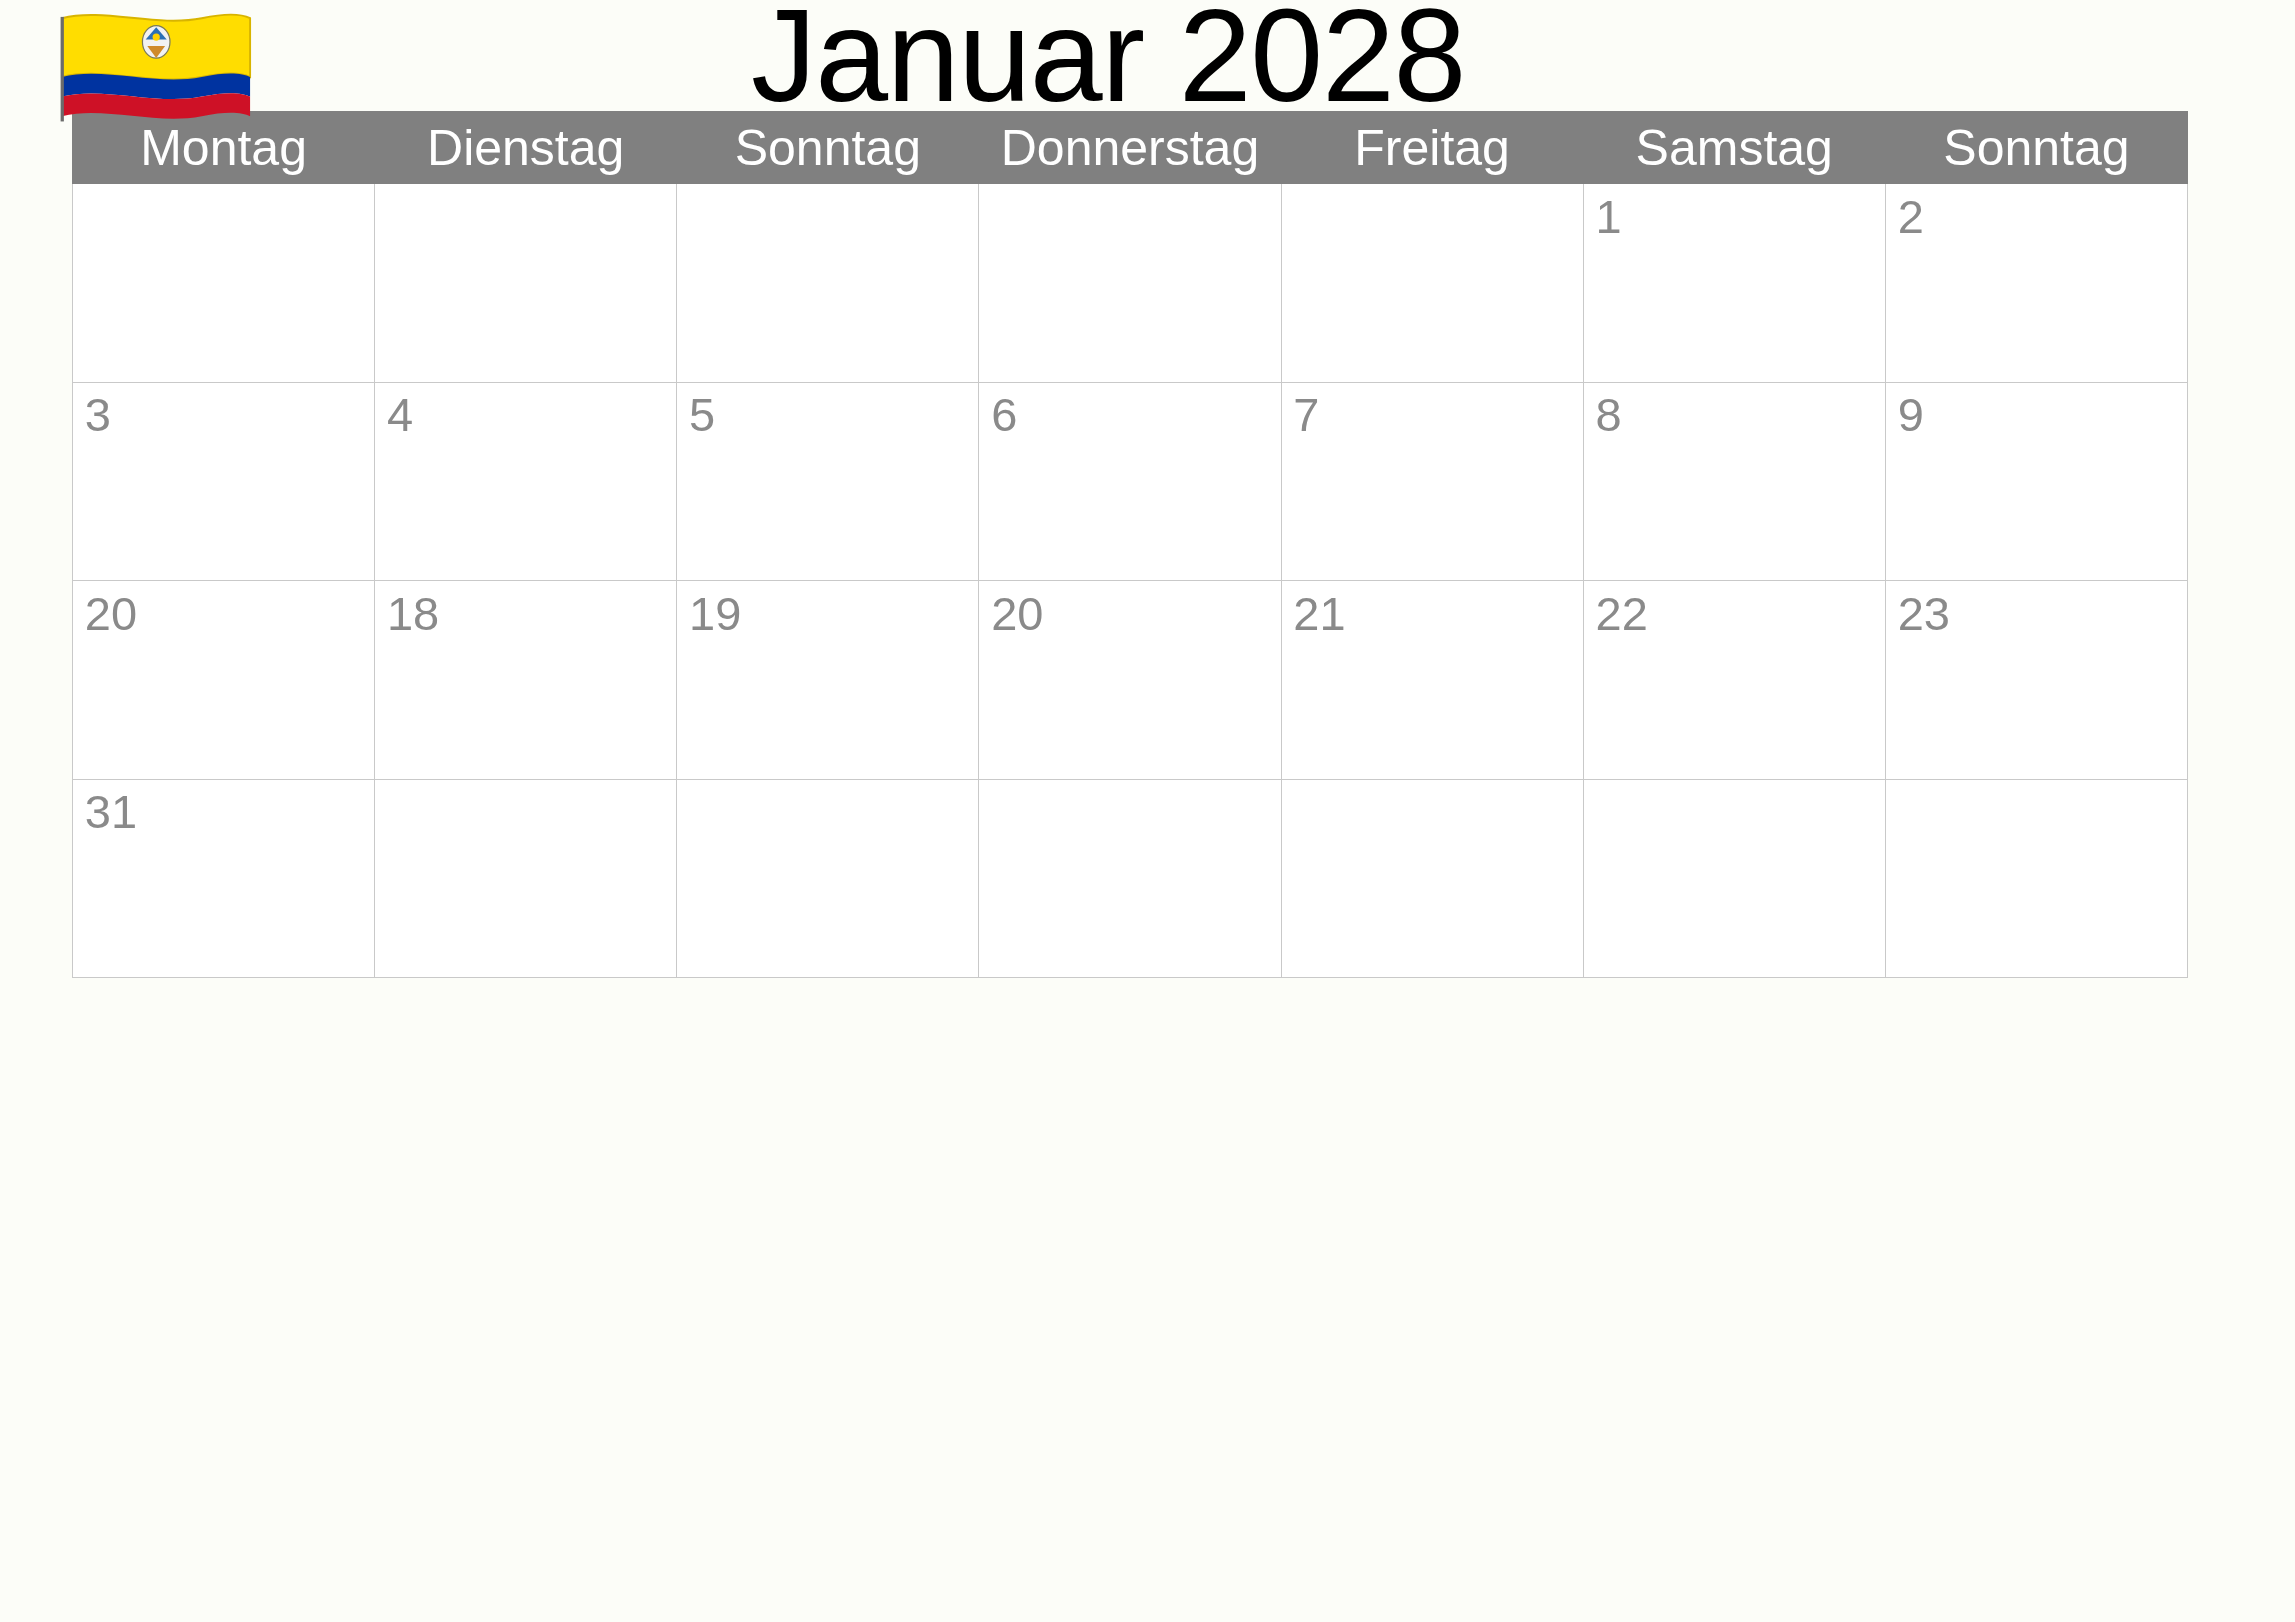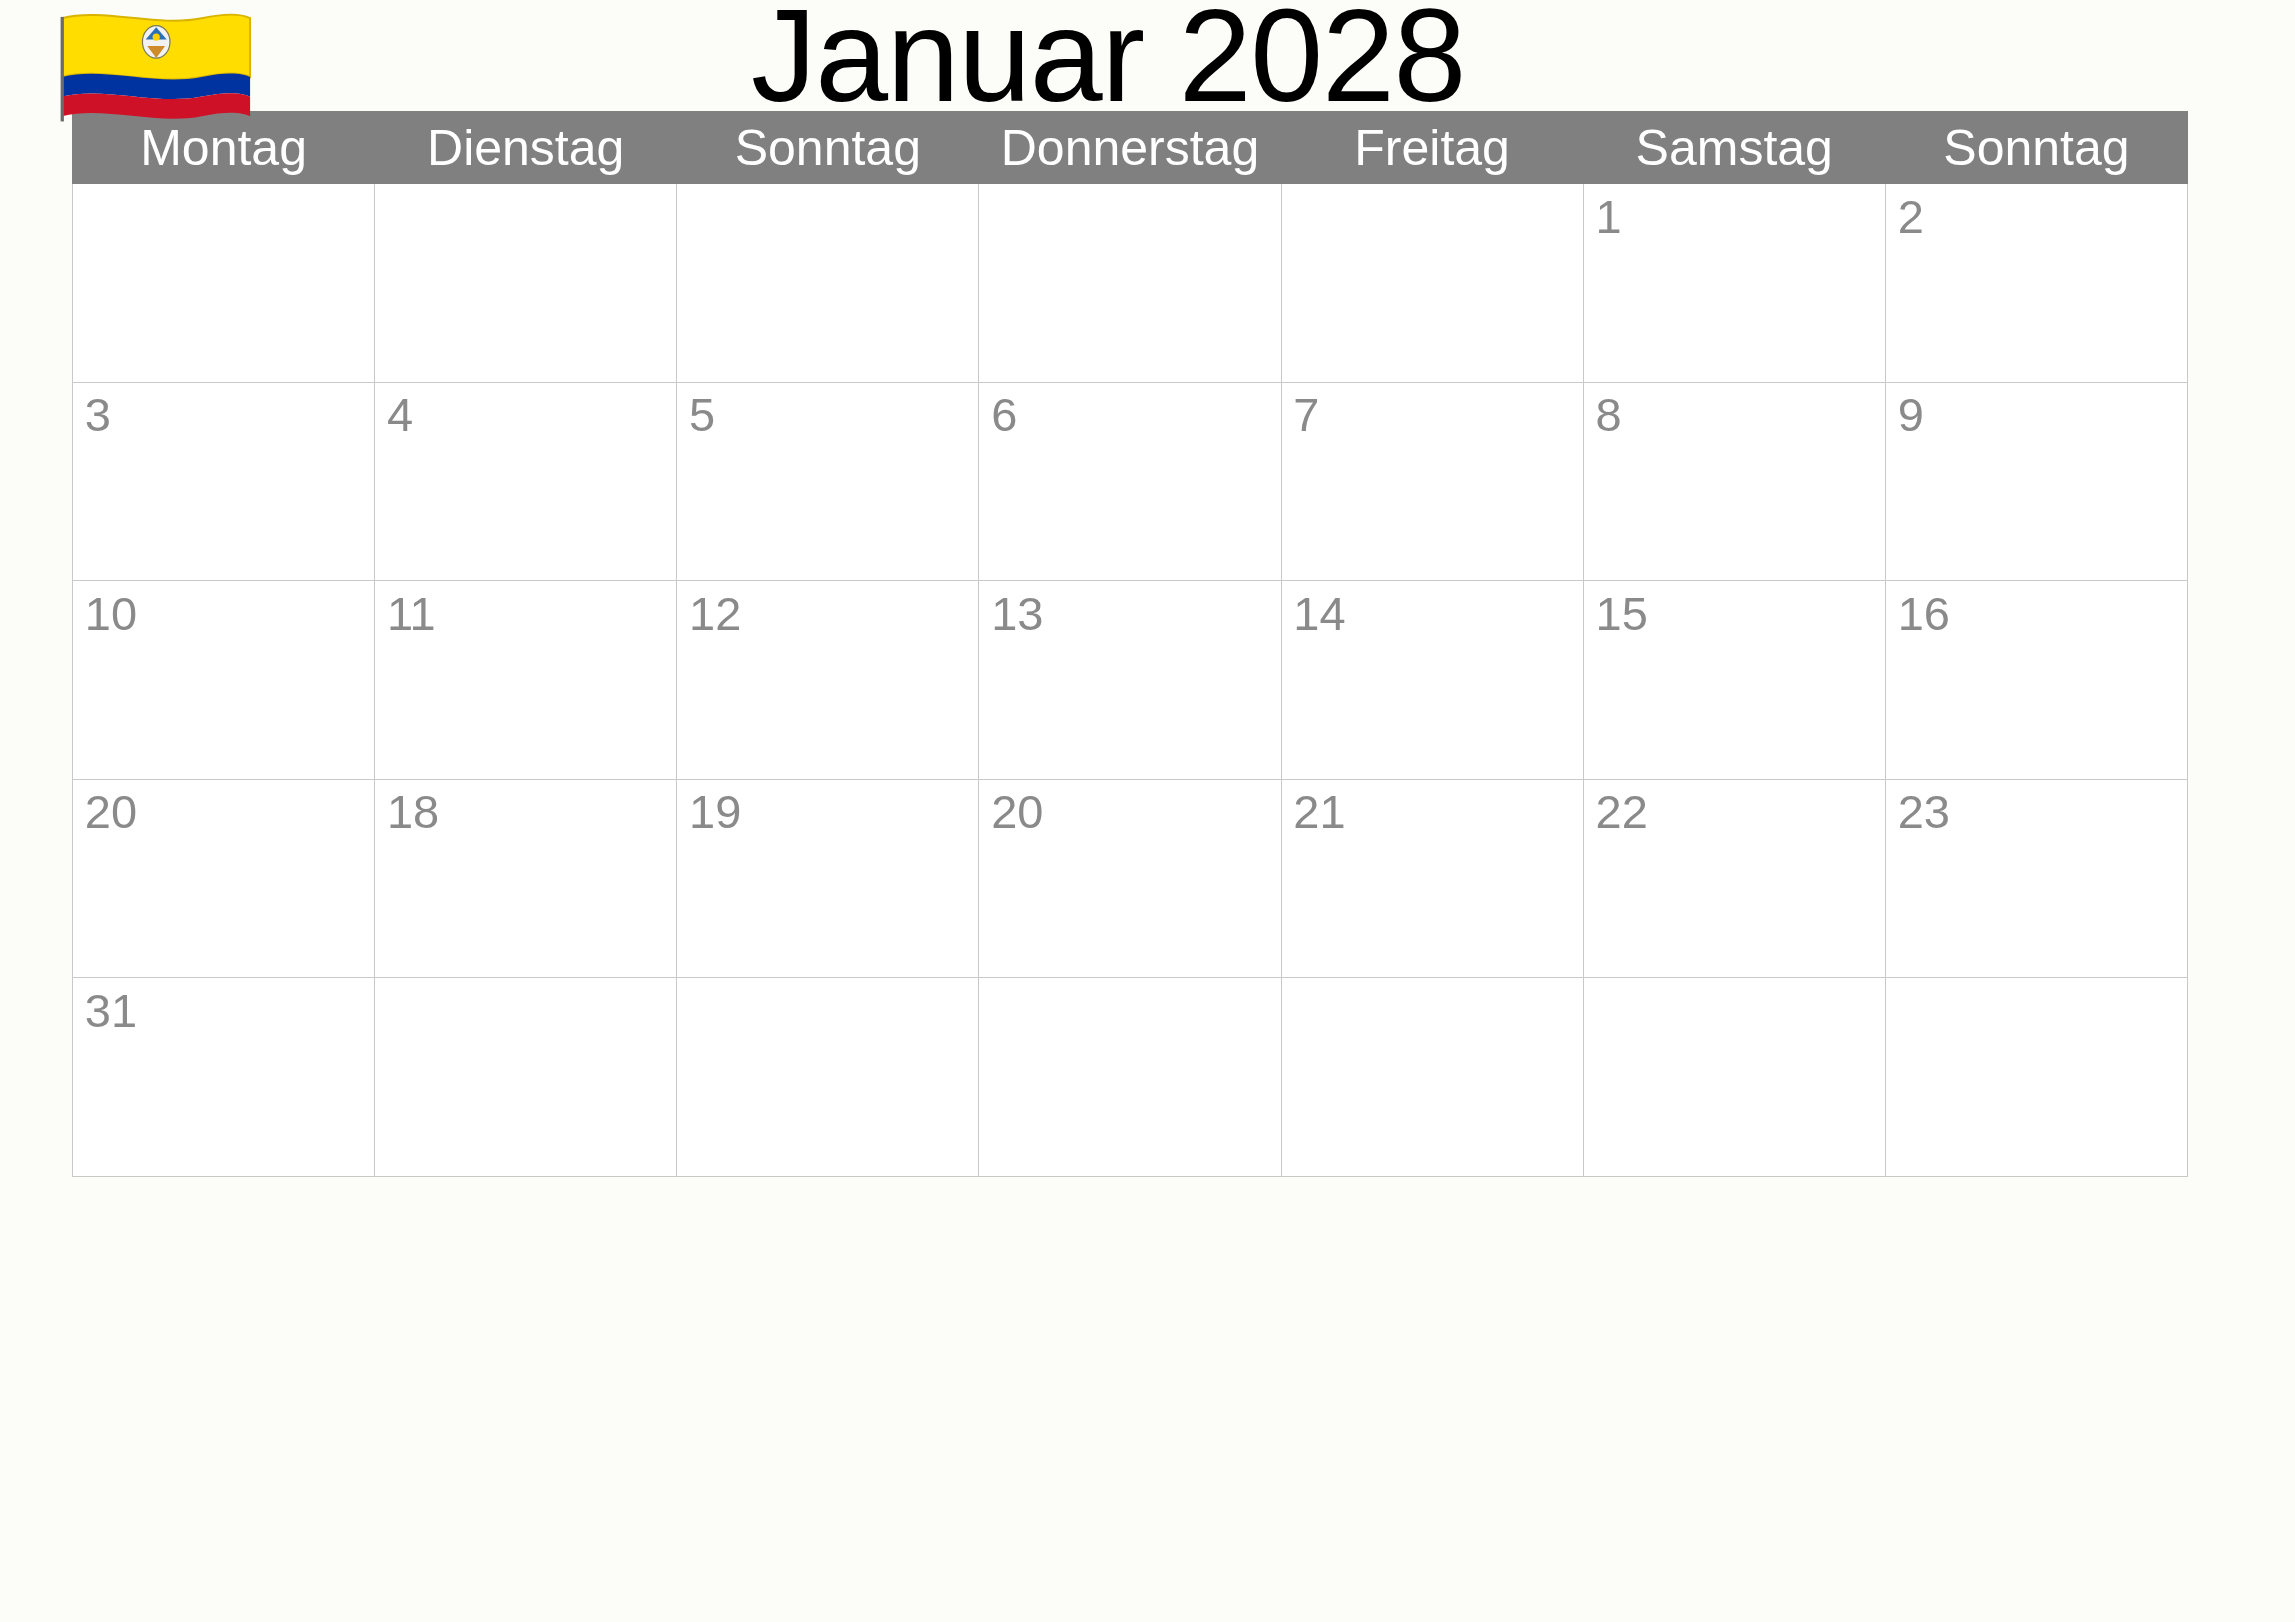--- a/index.html
+++ b/index.html
@@ -137,29 +137,20 @@
       <tr>
         <td>3</td>
         <td>4</td>
         <td>5</td>
         <td>6</td>
         <td>7</td>
         <td>8</td>
         <td>9</td>
       </tr>
       <tr>
-        <td>10</td>
-        <td>11</td>
-        <td>12</td>
-        <td>13</td>
-        <td>14</td>
-        <td>15</td>
-        <td>16</td>
-      </tr>
-      <tr>
         <td>20</td>
         <td>18</td>
         <td>19</td>
         <td>20</td>
         <td>21</td>
         <td>22</td>
         <td>23</td>
       </tr>
       <tr>
         <td>31</td>

